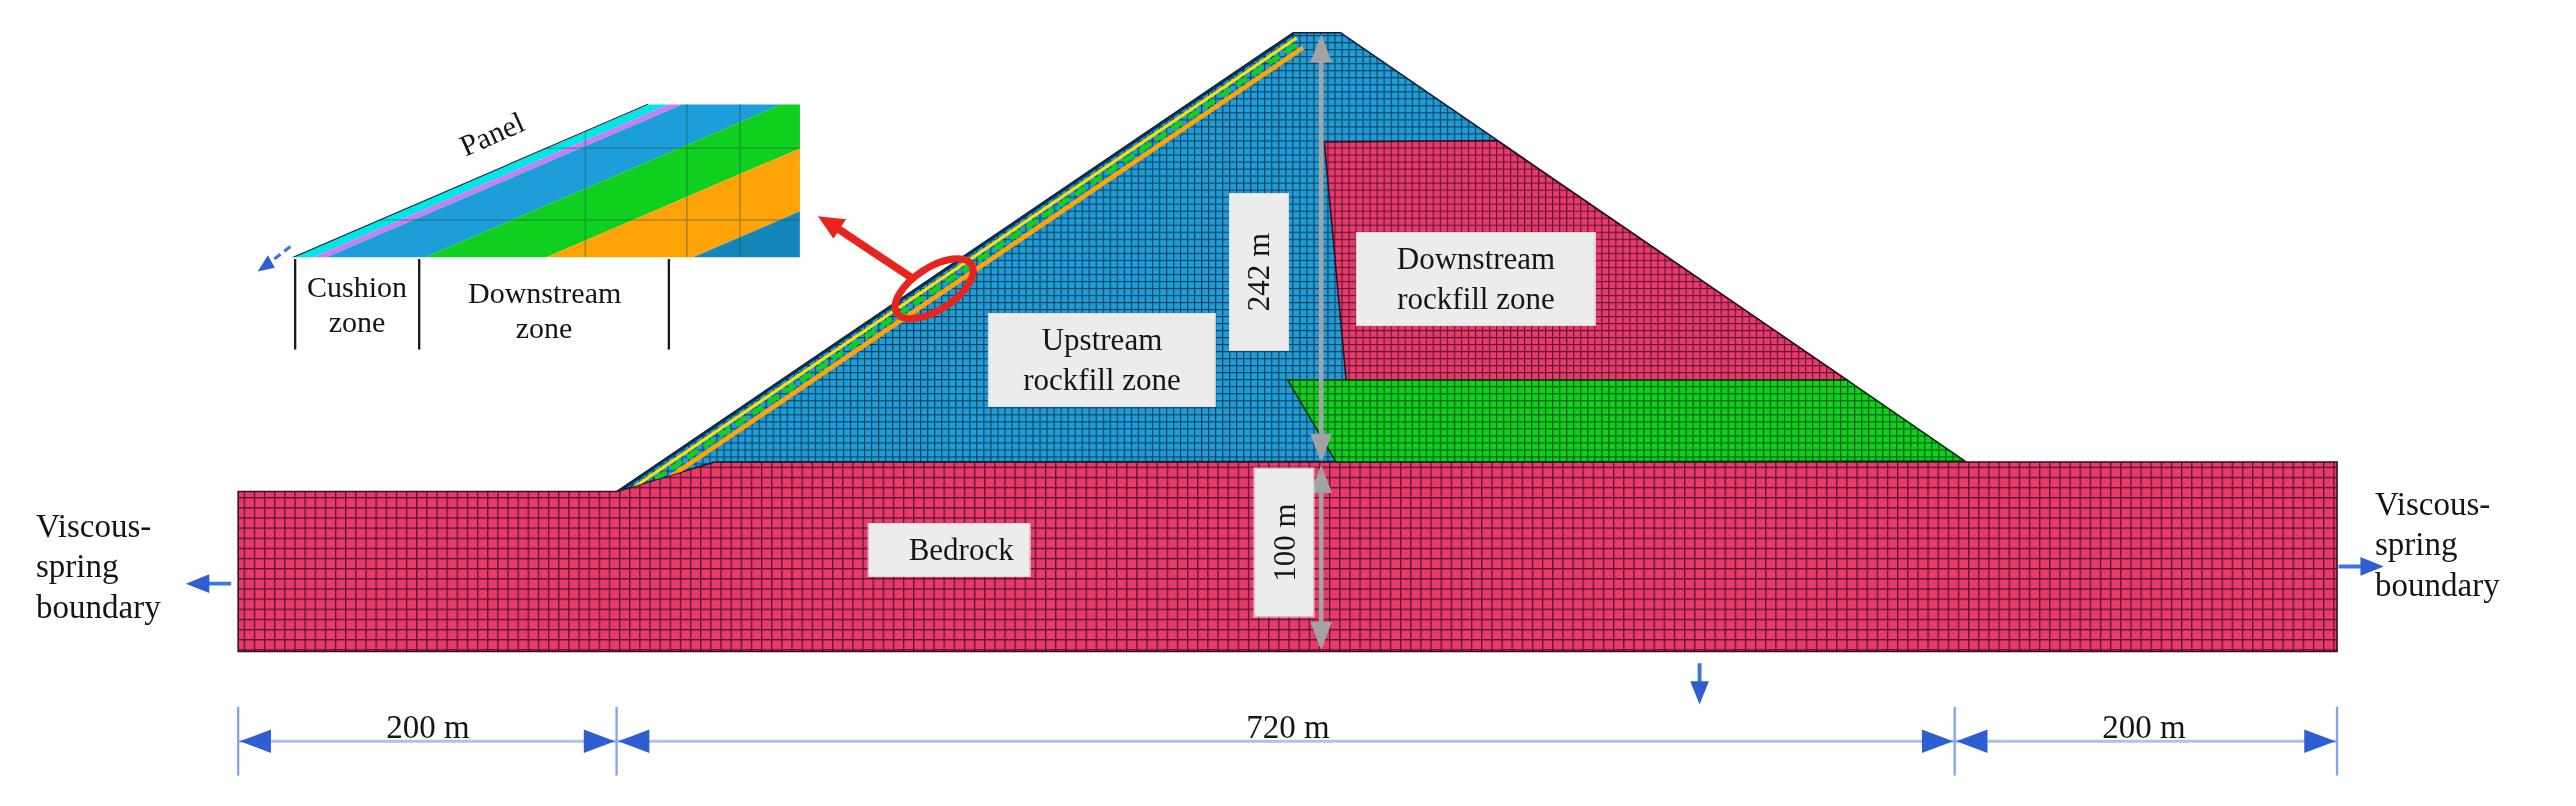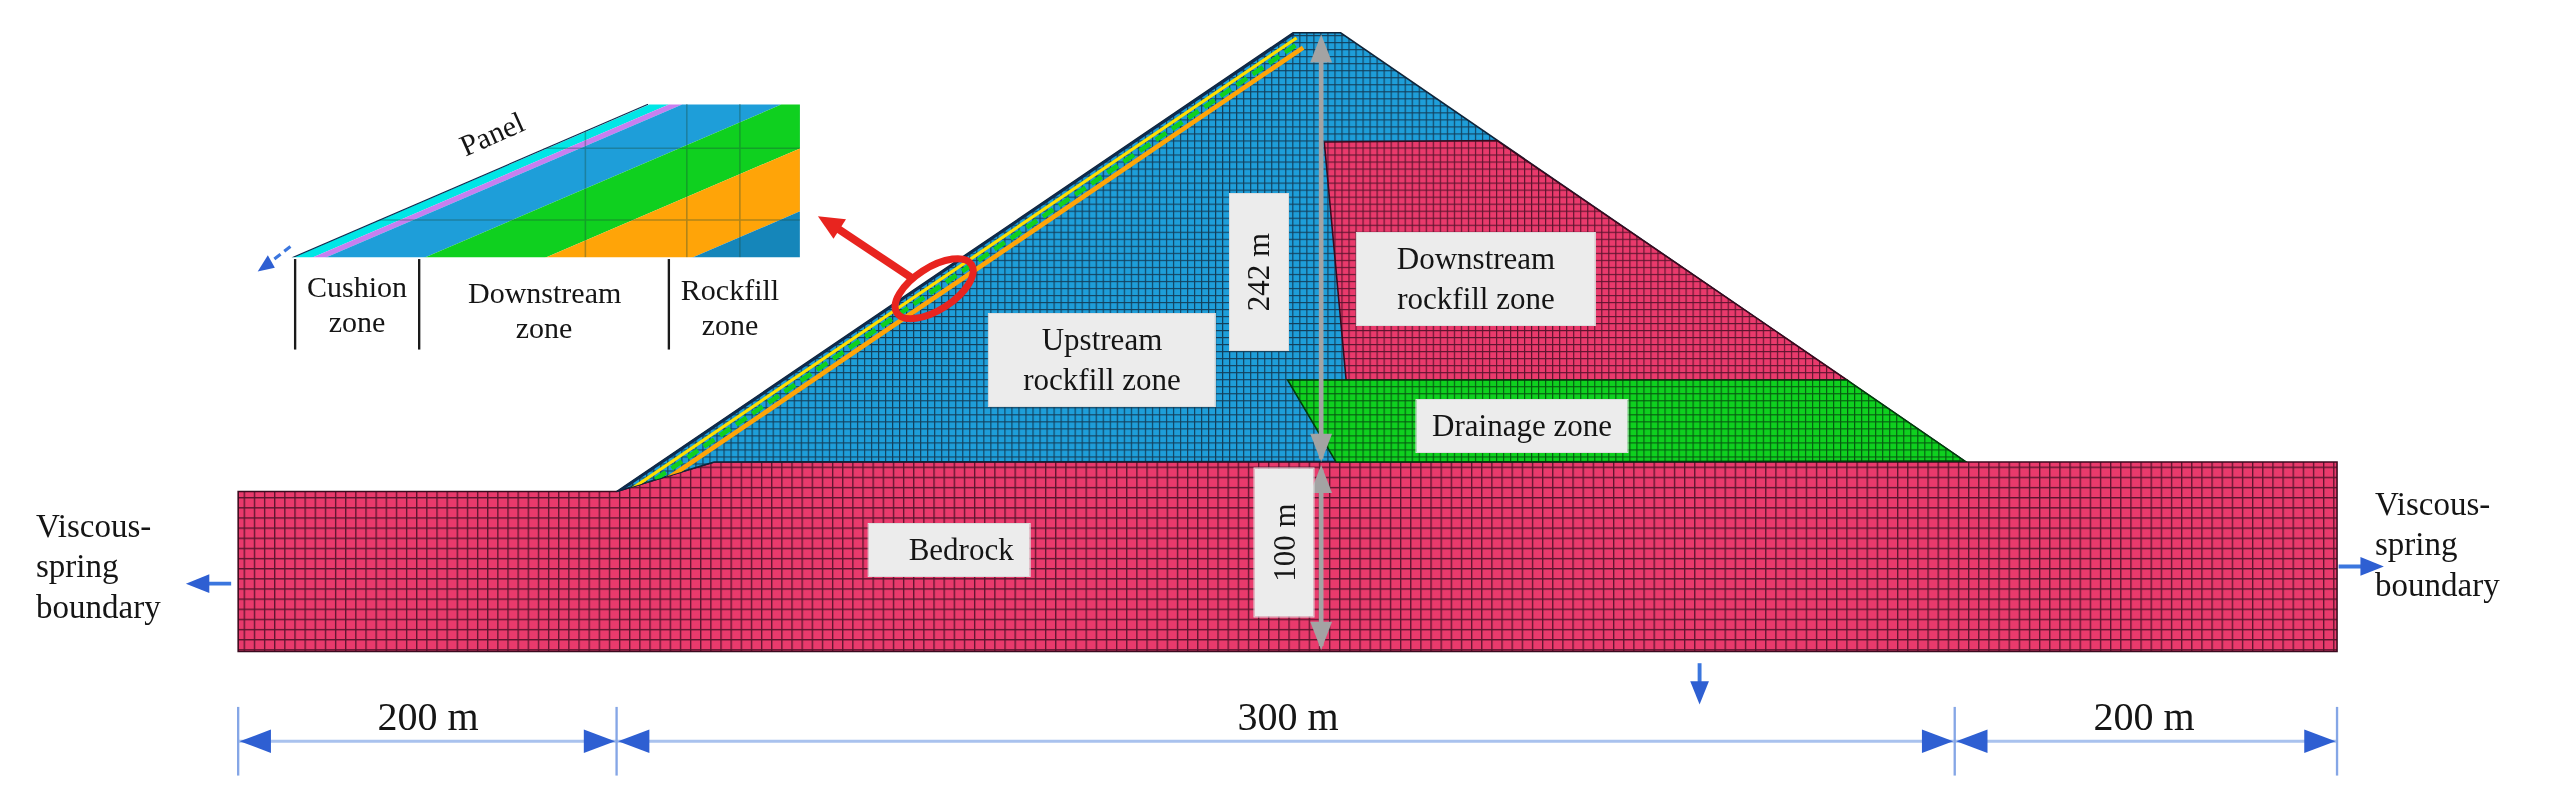--- a/index.html
+++ b/index.html
@@ -5,21 +5,21 @@
   html,body{margin:0;padding:0;background:#ffffff;}
   .stage{position:relative;width:2576px;height:806px;background:#fff;overflow:hidden;
          font-family:"Liberation Serif","DejaVu Serif",serif;color:#151515;}
   .stage svg{position:absolute;left:0;top:0;}
   .lbl{position:absolute;white-space:nowrap;}
   .zone-label{background:#ececec;outline:0.8px solid #dcdcdc;text-align:center;
               font-size:31px;line-height:1.28;padding:6.2px 15.6px;white-space:normal;}
   .centered{transform:translateX(-50%);}
   .rot90{display:flex;align-items:center;justify-content:center;background:#ececec;
          outline:0.8px solid #dcdcdc;font-size:31px;transform:rotate(-90deg);}
-  .dim-label{font-size:40px;transform:translateX(-50%);}
+  .dim-label{font-size:33px;transform:translateX(-50%);margin-top:16px;}
   .boundary-label{font-size:33px;line-height:1.22;white-space:pre-line;}
   .inset-label{font-size:30px;line-height:1.18;text-align:center;transform:translateX(-50%);white-space:normal;}
   .panel-label{font-size:30px;transform:translate(-50%,-50%) rotate(-24deg);}
 </style>
 </head>
 <body>
 
 <div class="stage">
 
   <svg width="2576" height="806" viewBox="0 0 3301 1033">
@@ -136,32 +136,30 @@
     </g>
     <g>
       <line x1="2178" y1="850" x2="2178" y2="890" stroke="#3B76DE" stroke-width="5"></line>
       <polygon points="2178,903 2166,873 2190,873" fill="#2E5FD2"></polygon>
     </g>
   </svg>
 
   <div class="lbl panel-label" style="left:492px;top:134px;">Panel</div>
   <div class="lbl inset-label" style="left:357px;top:269px;width:111px;">Cushion zone</div>
   <div class="lbl inset-label" style="left:544px;top:275px;width:152px;">Downstream zone</div>
-  <div class="lbl inset-label" style="left:730px;top:272px;width:125px;">Rockfill zone</div>
 
   <div class="lbl zone-label centered" style="left:1476px;top:233px;width:207px;">Downstream rockfill zone</div>
   <div class="lbl zone-label centered" style="left:1102px;top:314px;width:195px;">Upstream rockfill zone</div>
-  <div class="lbl zone-label centered" style="left:1522px;top:400px;">Drainage zone</div>
   <div class="lbl zone-label centered" style="left:949px;top:524px;padding-left:40px;">Bedrock</div>
 
   <div class="lbl rot90" style="left:1181px;top:243px;width:156px;height:58px;">242 m</div>
   <div class="lbl rot90" style="left:1210px;top:513px;width:148px;height:59px;">100 m</div>
 
   <div class="lbl dim-label" style="left:428px;top:693px;">200 m</div>
-  <div class="lbl dim-label" style="left:1288px;top:693px;">300 m</div>
+  <div class="lbl dim-label" style="left:1288px;top:693px;">720 m</div>
   <div class="lbl dim-label" style="left:2144px;top:693px;">200 m</div>
 
   <div class="lbl boundary-label" style="left:36px;top:506px;">Viscous-
 spring
 boundary</div>
   <div class="lbl boundary-label" style="left:2375px;top:484px;">Viscous-
 spring
 boundary</div>
 
 </div>

